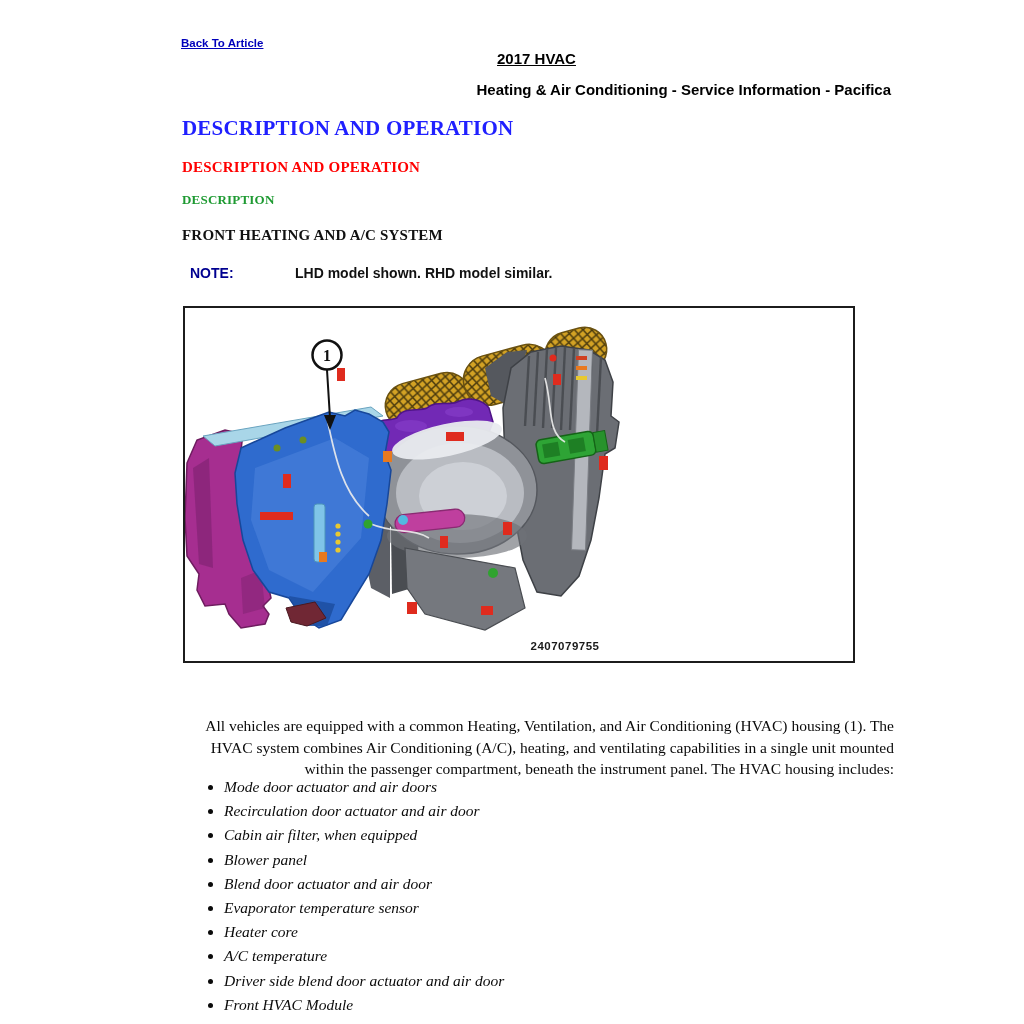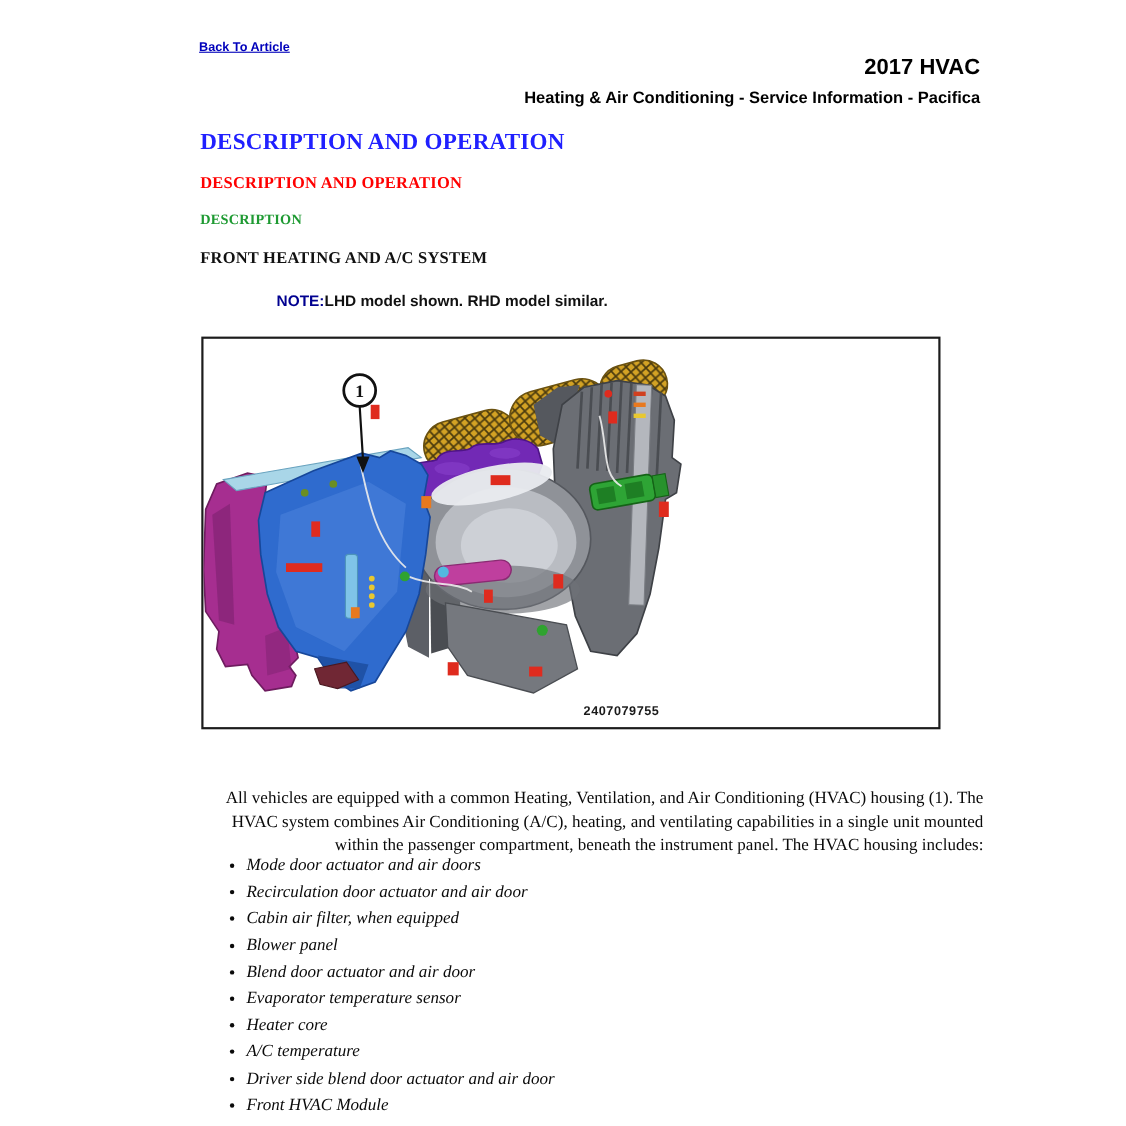--- a/index.html
+++ b/index.html
@@ -1,29 +1,29 @@
 <!DOCTYPE html>
 <html style="--c-link: #0000bb; --c-h1: #2020ff; --c-h2: #ff0000; --c-h3: #1e9a32; --c-note: #000090;"><head>
 <meta charset="utf-8">
 <style>
   html,body{margin:0;padding:0;background:#fff;}
   .page{position:relative;width:1024px;height:1024px;background:#fff;overflow:hidden;
         font-family:"Liberation Sans",sans-serif;color:#000;padding-left:44px;}
   .abs{position:absolute;}
   .back-link{left:181px;top:37px;font-size:11.5px;font-weight:bold;
              color:var(--c-link,#0000bb);text-decoration:underline;cursor:pointer;}
-  .doc-title{left:182px;top:50px;width:709px;text-align:right;font-size:20px;font-weight:bold;}
+  .doc-title{left:182px;top:50px;width:709px;text-align:center;font-size:15px;font-weight:bold;text-decoration:underline;}
   .doc-subtitle{left:182px;top:81px;width:709px;text-align:right;font-size:15px;font-weight:bold;}
   .h-serif{font-family:"Liberation Serif",serif;font-weight:bold;letter-spacing:.2px;}
   .h1-blue{left:182px;top:116px;font-size:21px;color:var(--c-h1,#2020ff);}
   .h2-red{left:182px;top:159px;font-size:15px;color:var(--c-h2,#ff0000);}
   .h3-green{left:182px;top:192px;font-size:13px;color:var(--c-h3,#1e9a32);}
   .h4-black{left:182px;top:227px;font-size:15px;color:#111;}
   .note-row{left:190px;top:265px;display:flex;font-size:14px;font-weight:bold;}
-  .note-label{color:var(--c-note,#000090);width:105px;flex:none;text-align:right;}
+  .note-label{color:var(--c-note,#000090);width:105px;flex:none;}
   .note-text{color:#111;}
   .figure-box{left:183px;top:306px;width:668px;height:353px;border:2px solid #1c1c1c;background:#fff;}
   .para{left:182px;top:715px;width:712px;font-family:"Liberation Serif",serif;
         font-size:15.5px;line-height:21.6px;color:#0a0a0a;text-align:right;}
   .bullets{left:182px;top:776px;width:620px;}
   .bullets ul{margin:0;padding-left:42px;list-style:disc;font-style:italic;}
   .bullets li{font-family:"Liberation Serif",serif;font-size:15.5px;line-height:21.5px;
               margin-bottom:2.7px;color:#0a0a0a;}
 </style>
 </head>

